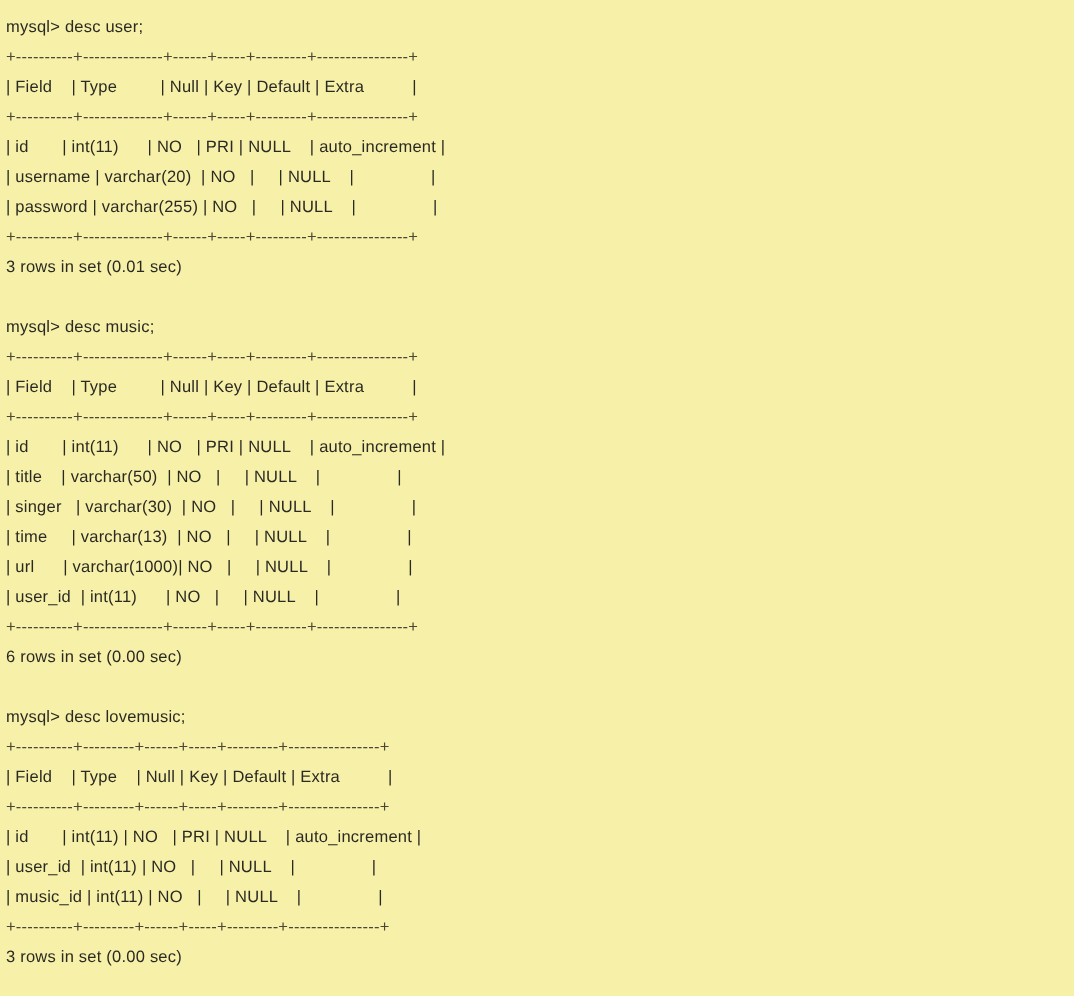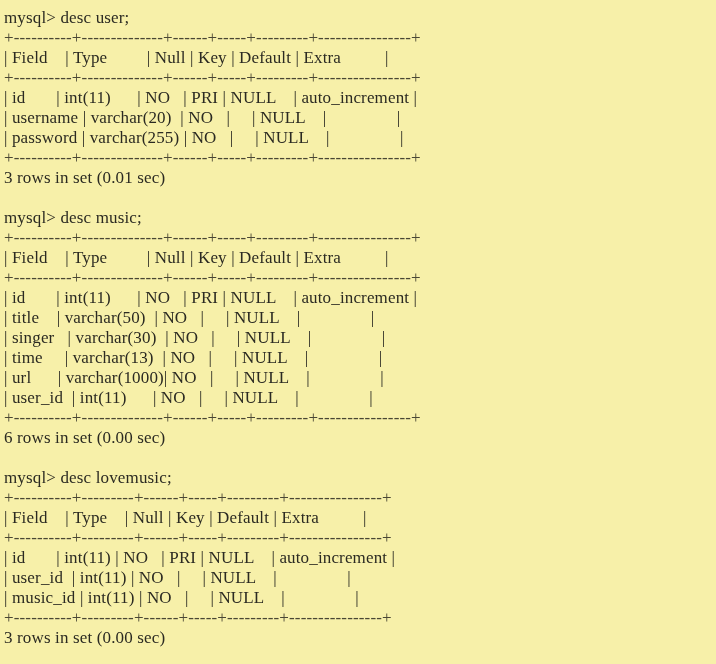--- a/index.html
+++ b/index.html
@@ -11,22 +11,22 @@
     width: 716px;
     height: 664px;
     overflow: hidden;
     font-family: "DejaVu Sans Mono", "Liberation Mono", monospace;
   }
   #terminal {
     width: 568px;
     height: 664px;
     background: #f7f0a9;
     color: #2b2a22;
-    font-family: Liberation Serif, serif;
-    font-size: 17px;
+    font-family: Liberation Sans, sans-serif;
+    font-size: 11px;
     line-height: 20px;
     letter-spacing: 0.15px;
     padding: 8px 0 0 4px;
     box-sizing: border-box;
     white-space: pre;
     overflow: hidden;
   }
   .line {
     white-space: pre;
     min-height: 20px;

